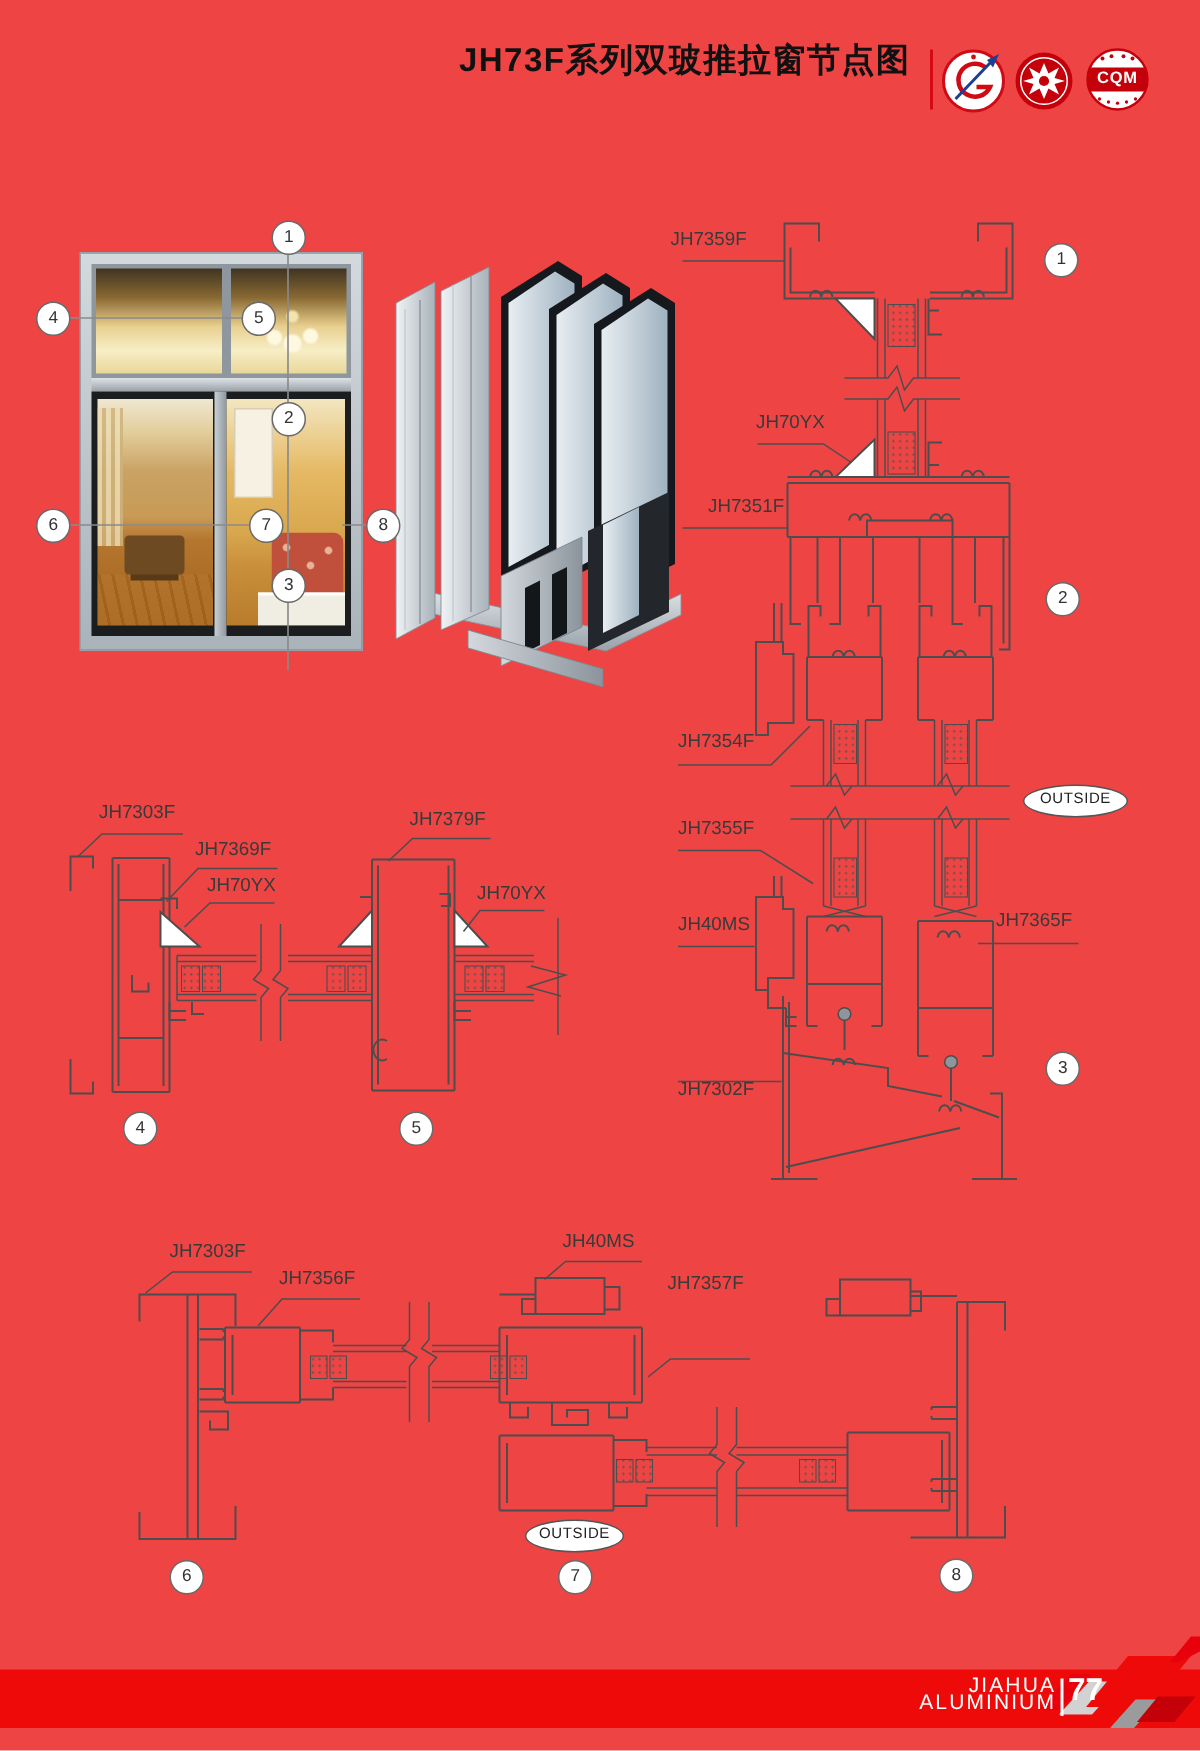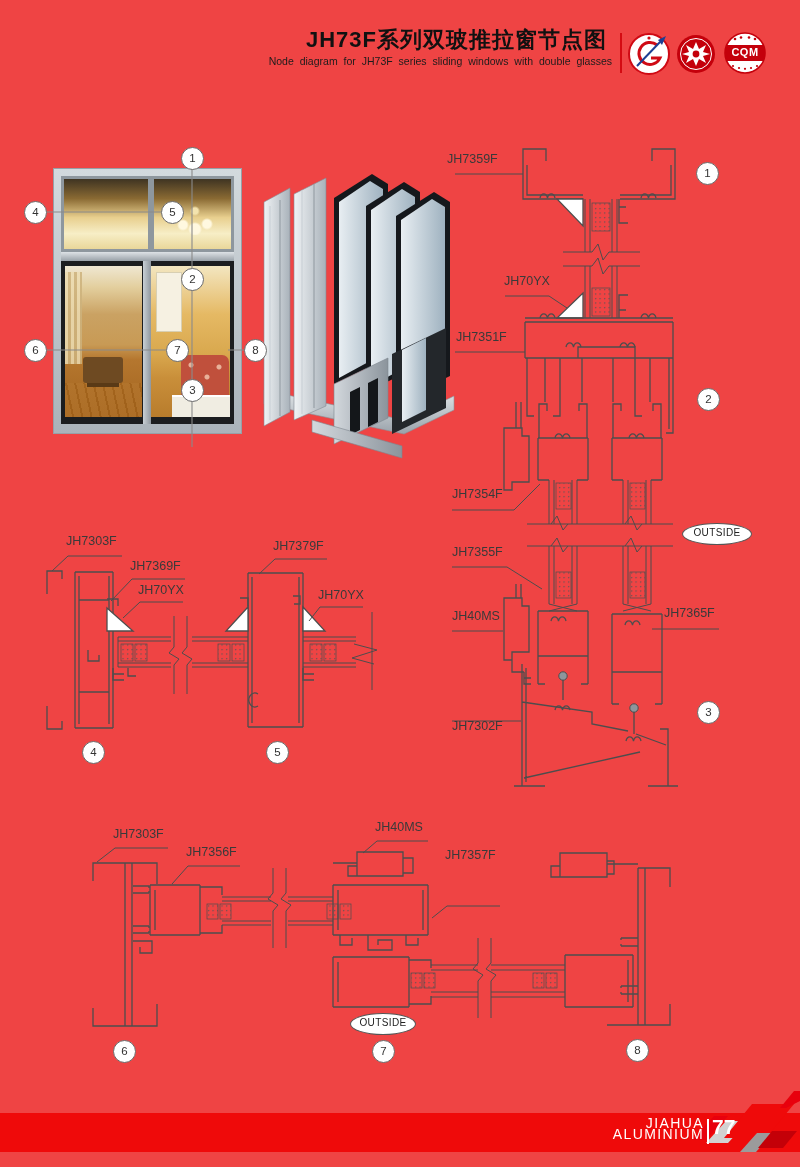--- a/index.html
+++ b/index.html
@@ -70,21 +70,20 @@
            font-size:14px;letter-spacing:1.4px;line-height:10.5px;z-index:4;}
   .f-div{position:absolute;left:707px;top:1119px;width:1.5px;height:25px;background:#fff;z-index:4;}
   .f-num{position:absolute;left:712px;top:1115px;color:#fff;font-size:21px;font-weight:700;z-index:4;}
 </style>
 </head>
 <body>
 
 <div class="page">
 
   <div class="h-title">JH73F系列双玻推拉窗节点图</div>
-  <div class="h-sub">Node diagram for JH73F series sliding windows with double glasses</div>
   <div class="h-divider"></div>
   <div class="cqm-text z3 abs">CQM</div>
 
   <div class="photo">
     <div class="ph-transom">
       <div class="ph-tp l"></div>
       <div class="ph-tp r">
         <div class="ph-chand"></div>
       </div>
     </div>
@@ -330,21 +329,21 @@
       <polygon points="706,1143 726,1121 748,1121 728,1143" fill="#d2d2d2"></polygon>
       <polygon points="724,1138 752,1104 794,1104 766,1138" fill="#ef0a0a"></polygon>
       <polygon points="780,1108 794,1091 800,1091 800,1101 786,1108" fill="#e8000d"></polygon>
       <polygon points="740,1152 757,1133 773,1133 756,1152" fill="#9b9b9b"></polygon>
       <polygon points="758,1148 772,1131 797,1131 783,1148" fill="#c40008"></polygon>
     </g>
   </svg>
 
   <div class="lbl z3" style="left:447px;top:152px">JH7359F</div>
   <div class="lbl z3" style="left:504px;top:274px">JH70YX</div>
-  <div class="lbl z3" style="left:456px;top:330px">JH7351F</div>
+  <div class="lbl z3" style="left:472px;top:330px">JH7351F</div>
   <div class="lbl z3" style="left:452px;top:487px">JH7354F</div>
   <div class="lbl z3" style="left:452px;top:545px">JH7355F</div>
   <div class="lbl z3" style="left:452px;top:609px">JH40MS</div>
   <div class="lbl z3" style="left:664px;top:606px">JH7365F</div>
   <div class="lbl z3" style="left:452px;top:719px">JH7302F</div>
   <div class="lbl z3" style="left:66px;top:534px">JH7303F</div>
   <div class="lbl z3" style="left:130px;top:559px">JH7369F</div>
   <div class="lbl z3" style="left:138px;top:583px">JH70YX</div>
   <div class="lbl z3" style="left:273px;top:539px">JH7379F</div>
   <div class="lbl z3" style="left:318px;top:588px">JH70YX</div>

